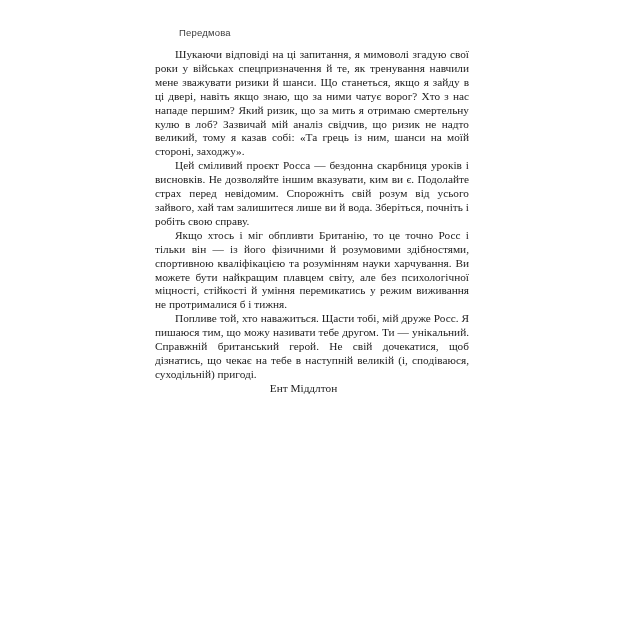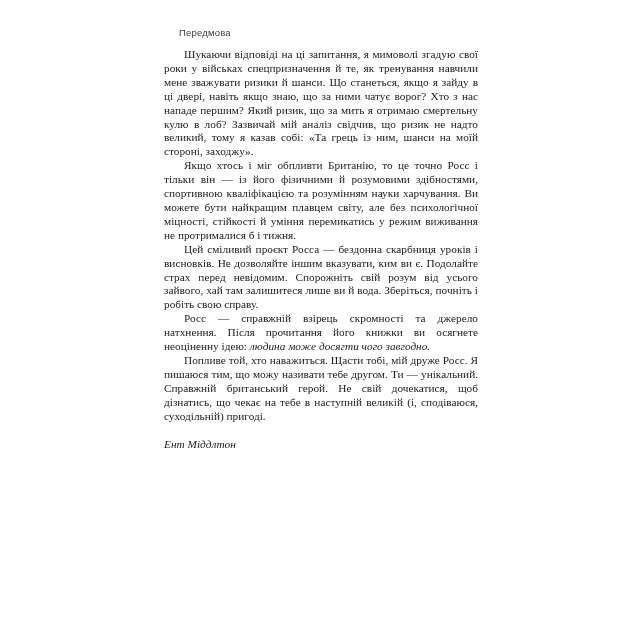--- a/index.html
+++ b/index.html
@@ -19,54 +19,51 @@
     position: absolute;
     left: 179px;
     top: 27px;
     font-family: "Liberation Sans", "DejaVu Sans", sans-serif;
     font-size: 9.5px;
     letter-spacing: 0.2px;
     color: #3d3d3d;
   }
   .text-block {
     position: absolute;
-    left: 164px;
+    left: 155px;
     top: 48px;
     width: 314px;
     font-family: "Liberation Serif", "DejaVu Serif", serif;
     font-size: 11.3px;
     line-height: 13.9px;
     text-align: justify;
     color: #1c1c1c;
     hyphens: none;
   }
   .para {
     margin: 0;
     padding: 0;
     text-indent: 20px;
   }
   .italic-phrase {
     font-style: italic;
   }
   .signature {
-    margin-top: 15px;
     padding-right: 17px;
-    text-align: left;
-    font-style: italic;
+    text-align: center;
     color: #1c1c1c;
   }
 </style>
 </head>
 <body>
 
 <div class="canvas">
   <div class="running-header">Передмова</div>
 
   <div class="text-block">
     <p class="para"><span>Шукаючи відповіді на ці запитання, я мимоволі згадую свої роки у військах спецпризначення й те, як тренування навчили мене зважувати ризики й шанси. Що станеться, якщо я зайду в ці двері, навіть якщо знаю, що за ними чатує ворог? Хто з нас нападе першим? Який ризик, що за мить я отримаю смертельну кулю в лоб? Зазвичай мій аналіз свідчив, що ризик не надто великий, тому я казав собі: «Та грець із ним, шанси на моїй стороні, заходжу».</span></p>
+    <p class="para"><span>Цей сміливий проєкт Росса — бездонна скарбниця уроків і висновків. Не дозволяйте іншим вказувати, ким ви є. Подолайте страх перед невідомим. Спорожніть свій розум від усього зайвого, хай там залишитеся лише ви й вода. Зберіться, почніть і робіть свою справу.</span></p>
     <p class="para"><span>Якщо хтось і міг обпливти Британію, то це точно Росс і тільки він — із його фізичними й розумовими здібностями, спортивною кваліфікацією та розумінням науки харчування. Ви можете бути найкращим плавцем світу, але без психологічної міцності, стійкості й уміння перемикатись у режим виживання не протрималися б і тижня.</span></p>
-    <p class="para"><span>Цей сміливий проєкт Росса — бездонна скарбниця уроків і висновків. Не дозволяйте іншим вказувати, ким ви є. Подолайте страх перед невідомим. Спорожніть свій розум від усього зайвого, хай там залишитеся лише ви й вода. Зберіться, почніть і робіть свою справу.</span></p>
-    <p class="para"><span>Росс — справжній взірець скромності та джерело натхнення. Після прочитання його книжки ви осягнете неоціненну ідею: </span><em class="italic-phrase">людина може досягти чого завгодно.</em></p>
     <p class="para"><span>Попливе той, хто наважиться. Щасти тобі, мій друже Росс. Я пишаюся тим, що можу називати тебе другом. Ти — унікальний. Справжній британський герой. Не свій дочекатися, щоб дізнатись, що чекає на тебе в наступній великій (і, сподіваюся, суходільній) пригоді.</span></p>
 
     <div class="signature">Ент Міддлтон</div>
   </div>
 </div>
 
 </body></html>

